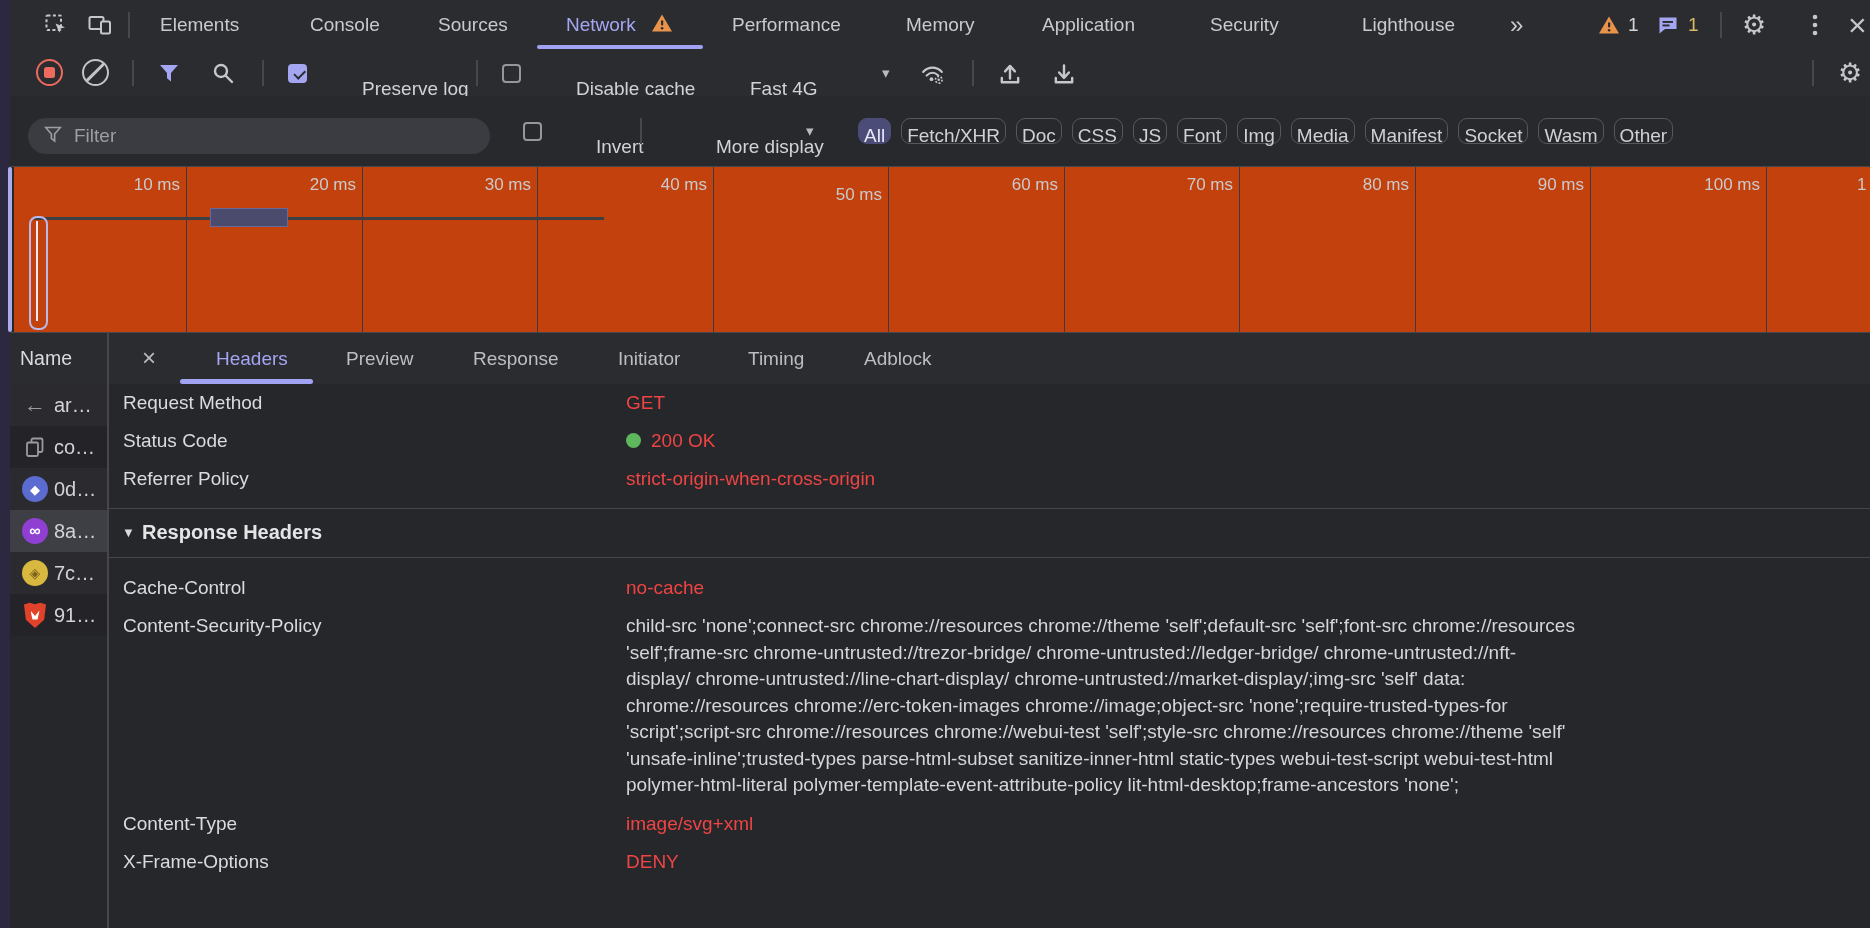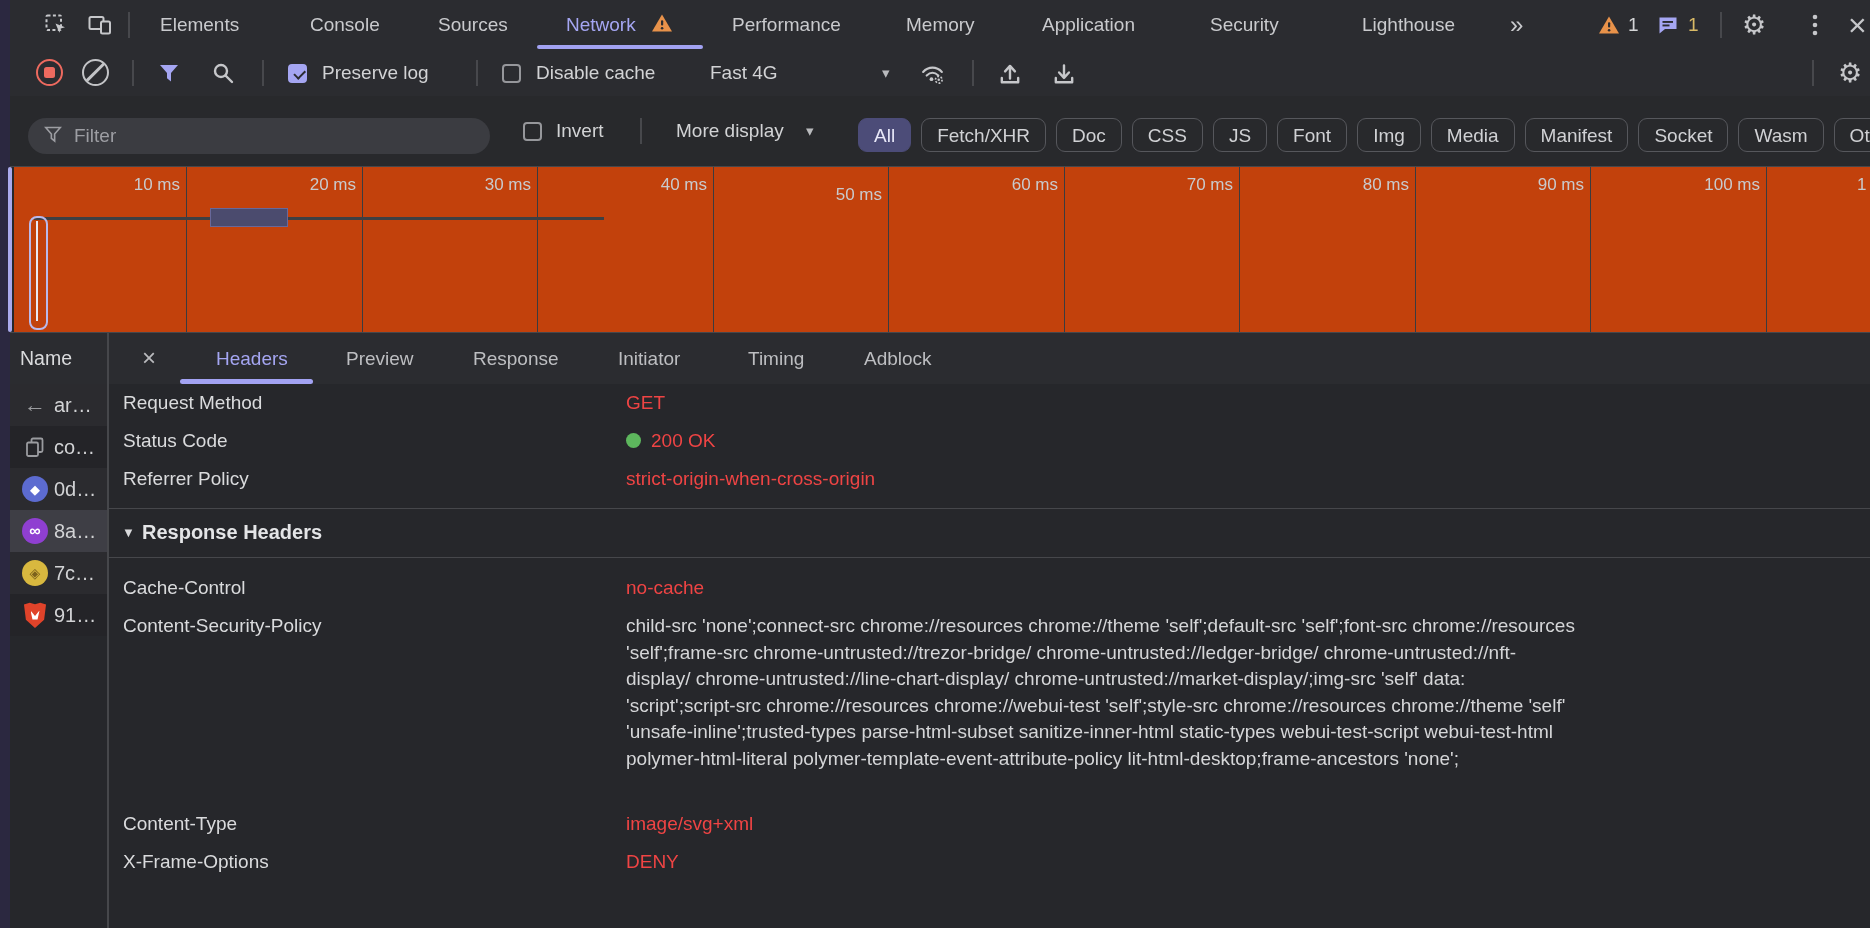--- a/index.html
+++ b/index.html
@@ -22,33 +22,33 @@
   .count{position:absolute;top:0;height:50px;line-height:50px;font-size:19px;color:#d4d5d7;}
   .count.gold{color:#d9ba66;}
   .glyph{color:#c6c7ca;}
 
   
   .toolbar{left:10px;top:50px;width:1860px;height:46px;background:#2b2c30;border-bottom:1px solid #46474b;}
   .rec-outer{position:absolute;width:23px;height:23px;border:2.5px solid #ed6a5f;border-radius:50%;top:9px;display:flex;align-items:center;justify-content:center;}
   .rec-inner{width:11px;height:11px;background:#ed6a5f;border-radius:2.5px;}
   .clear-circle{position:absolute;width:23px;height:23px;border:2.5px solid #c3c4c7;border-radius:50%;top:9px;}
   .clear-circle::after{content:"";position:absolute;left:10px;top:-1px;width:2.5px;height:24px;background:#c3c4c7;transform:rotate(45deg);}
-  .tool-label{position:absolute;top:0;height:46px;line-height:46px;font-size:19px;color:#d2d3d5;white-space:nowrap;}
+  .tool-label{position:absolute;top:16px;height:46px;line-height:46px;font-size:19px;color:#d2d3d5;white-space:nowrap;margin-left:40px;}
   .cb{position:absolute;top:13.5px;width:19px;height:19px;border:2px solid #96979b;border-radius:4px;box-sizing:border-box;}
   .cb.checked{background:#a5a6f2;border-color:#a5a6f2;}
   .cb.checked::after{content:"";position:absolute;left:3.5px;top:4.5px;width:9px;height:4.5px;border-left:2.5px solid #2b2c30;border-bottom:2.5px solid #2b2c30;transform:rotate(-45deg);}
   .dd-arrow{position:absolute;top:0;height:46px;line-height:46px;font-size:15px;color:#b9babd;}
 
   
   .filterbar{left:10px;top:96px;width:1860px;height:70px;background:#28292c;border-bottom:1px solid #46474b;}
   .filter-pill{position:absolute;left:18px;top:22px;width:462px;height:36px;background:#3b3c41;border-radius:18px;display:flex;align-items:center;}
   .filter-pill .f-icon{margin-left:16px;}
   .filter-pill .ph{margin-left:12px;font-size:19px;color:#9d9ea3;text-align:center;}
   .chips{position:absolute;left:848px;top:22px;height:36px;display:flex;gap:10px;white-space:nowrap;}
-  .chip{height:34px;line-height:33px;padding:0 15px;border:1.5px solid #56575c;border-radius:9px;font-size:19px;color:#d0d1d4;box-sizing:border-box;}
+  .chip{height:26px;line-height:33px;padding:0 5px;border:1.5px solid #56575c;border-radius:9px;font-size:19px;color:#d0d1d4;box-sizing:border-box;}
   .chip.selected{background:#4c4c78;border-color:#4c4c78;color:#e8e8f8;}
 
   
   .overview{left:14px;top:167px;width:1860px;height:165px;background:#c2410c;}
   .gridline{position:absolute;top:0;width:1px;height:165px;background:#3a3b3f;}
   .tick{position:absolute;top:8px;width:80px;text-align:right;font-size:17px;color:#c9cacd;}
   .edge-tick{position:absolute;top:8px;left:1843px;font-size:17px;color:#c9cacd;}
   .track-line{position:absolute;left:20px;top:50px;width:570px;height:3px;background:#3e3f43;}
   .window-block{position:absolute;left:196px;top:41px;width:78px;height:19px;background:#4b4b6e;border:1px solid #68689a;box-sizing:border-box;}
   .grip-bracket{position:absolute;left:15px;top:49px;width:15px;height:110px;border:2px solid #b9b9ec;border-radius:8px;}
@@ -352,20 +352,21 @@
       <div class="dlabel">Cache-Control</div>
       <div class="dvalue">no-cache</div>
     </div>
 
     <div class="drow" style="top:223px;height:192px;">
       <div class="csp-label">Content-Security-Policy</div>
       <div class="csp-block">
         <div class="csp-line">child-src 'none';connect-src chrome://resources chrome://theme 'self';default-src 'self';font-src chrome://resources</div>
         <div class="csp-line">'self';frame-src chrome-untrusted://trezor-bridge/ chrome-untrusted://ledger-bridge/ chrome-untrusted://nft-</div>
         <div class="csp-line">display/ chrome-untrusted://line-chart-display/ chrome-untrusted://market-display/;img-src 'self' data:</div>
+        <div class="csp-line">chrome://resources chrome://erc-token-images chrome://image;object-src 'none';require-trusted-types-for</div>
         <div class="csp-line">'script';script-src chrome://resources chrome://webui-test 'self';style-src chrome://resources chrome://theme 'self'</div>
         <div class="csp-line">'unsafe-inline';trusted-types parse-html-subset sanitize-inner-html static-types webui-test-script webui-test-html</div>
         <div class="csp-line">polymer-html-literal polymer-template-event-attribute-policy lit-html-desktop;frame-ancestors 'none';</div>
       </div>
     </div>
 
     <div class="drow" style="top:421px;">
       <div class="dlabel">Content-Type</div>
       <div class="dvalue">image/svg+xml</div>
     </div>

